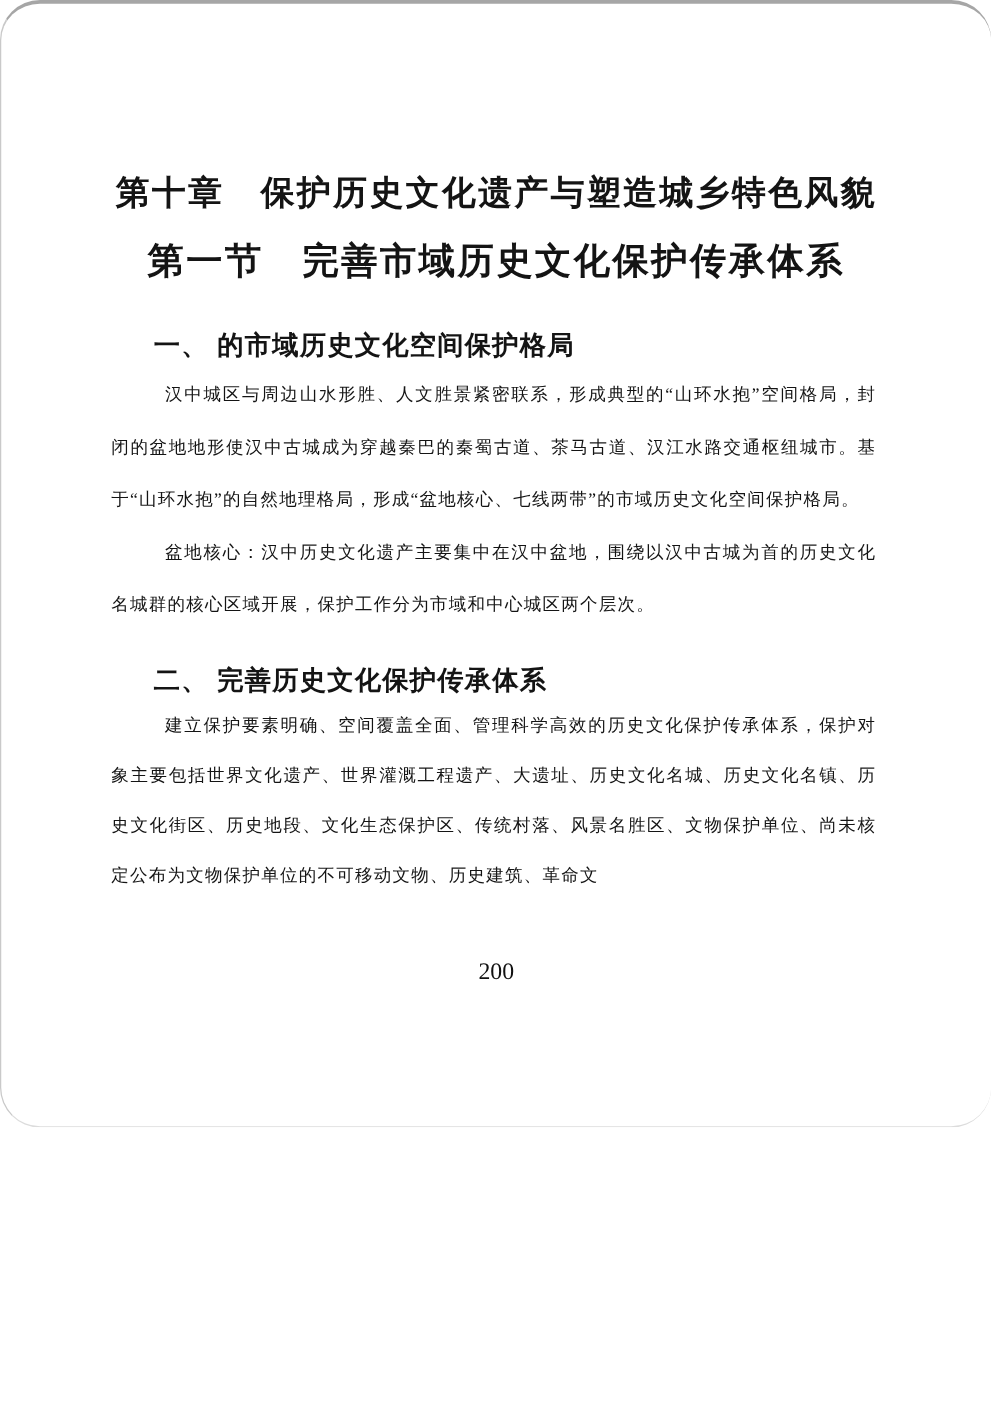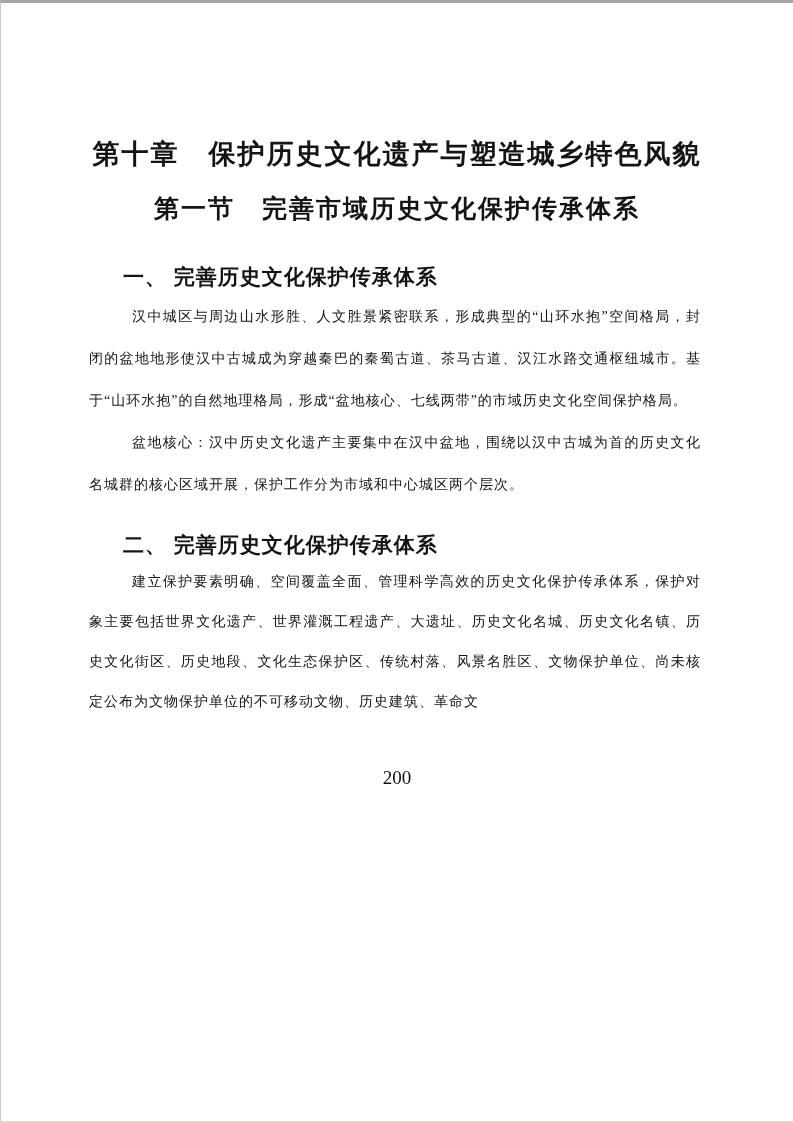--- a/index.html
+++ b/index.html
@@ -3,45 +3,46 @@
 <meta charset="utf-8">
 <style>
   html, body {
     margin: 0;
     padding: 0;
     background: #ffffff;
   }
   .page {
     position: relative;
     width: 793px;
-    height: 1122px;
+    height: 902px;
     box-sizing: border-box;
     background: #ffffff;
     border-top: 3px solid #a6a6a6;
     border-left: 1px solid #c9c9c9;
     border-bottom: 1px solid #dcdcdc;
     overflow: hidden;
     color: #141414;
     font-family: "Liberation Serif", serif;
+    border-radius: 32px;
   }
   .chapter-title {
     margin: 133px 40px 0 40px;
     text-align: center;
     font-family: "Liberation Sans", sans-serif;
     font-size: 27px;
     line-height: 36px;
     font-weight: bold;
     letter-spacing: 2px;
     white-space: nowrap;
   }
   .section-title {
     margin: 22px 40px 0 40px;
     text-align: center;
     font-family: "Liberation Serif", serif;
-    font-size: 25px;
+    font-size: 29px;
     line-height: 30px;
     font-weight: bold;
     letter-spacing: 2px;
     white-space: nowrap;
   }
   .content {
     margin: 0 92px 0 88px;
   }
   .heading {
     margin: 38px 0 0 0;
@@ -86,21 +87,21 @@
 <body>
 
 <div class="page">
 
   <h1 class="chapter-title">第十章　保护历史文化遗产与塑造城乡特色风貌</h1>
 
   <h2 class="section-title">第一节　完善市域历史文化保护传承体系</h2>
 
   <div class="content">
 
-    <h3 class="heading heading-1">一、 完善历史文化保护传承体系</h3>
+    <h3 class="heading heading-1">一、 的市域历史文化空间保护格局</h3>
 
     <p class="body first"><span>汉中城区与周边山水形胜、人文胜景紧密联系，形成典型的“山环水抱”空间格局，封闭的盆地地形使汉中古城成为穿越秦巴的秦蜀古道、茶马古道、汉江水路交通枢纽城市。基于“山环水抱”的自然地理格局，形成“盆地核心、七线两带”的市域历史文化空间保护格局。</span></p>
 
     <p class="body"><span class="runin-label">盆地核心：</span><span>汉中历史文化遗产主要集中在汉中盆地，围绕以汉中古城为首的历史文化名城群的核心区域开展，保护工作分为市域和中心城区两个层次。</span></p>
 
 
     <h3 class="heading heading-2">二、 完善历史文化保护传承体系</h3>
 
     <p class="body tight"><span>建立保护要素明确、空间覆盖全面、管理科学高效的历史文化保护传承体系，保护对象主要包括世界文化遗产、世界灌溉工程遗产、大遗址、历史文化名城、历史文化名镇、历史文化街区、历史地段、文化生态保护区、传统村落、风景名胜区、文物保护单位、尚未核定公布为文物保护单位的不可移动文物、历史建筑、革命文</span></p>
 

